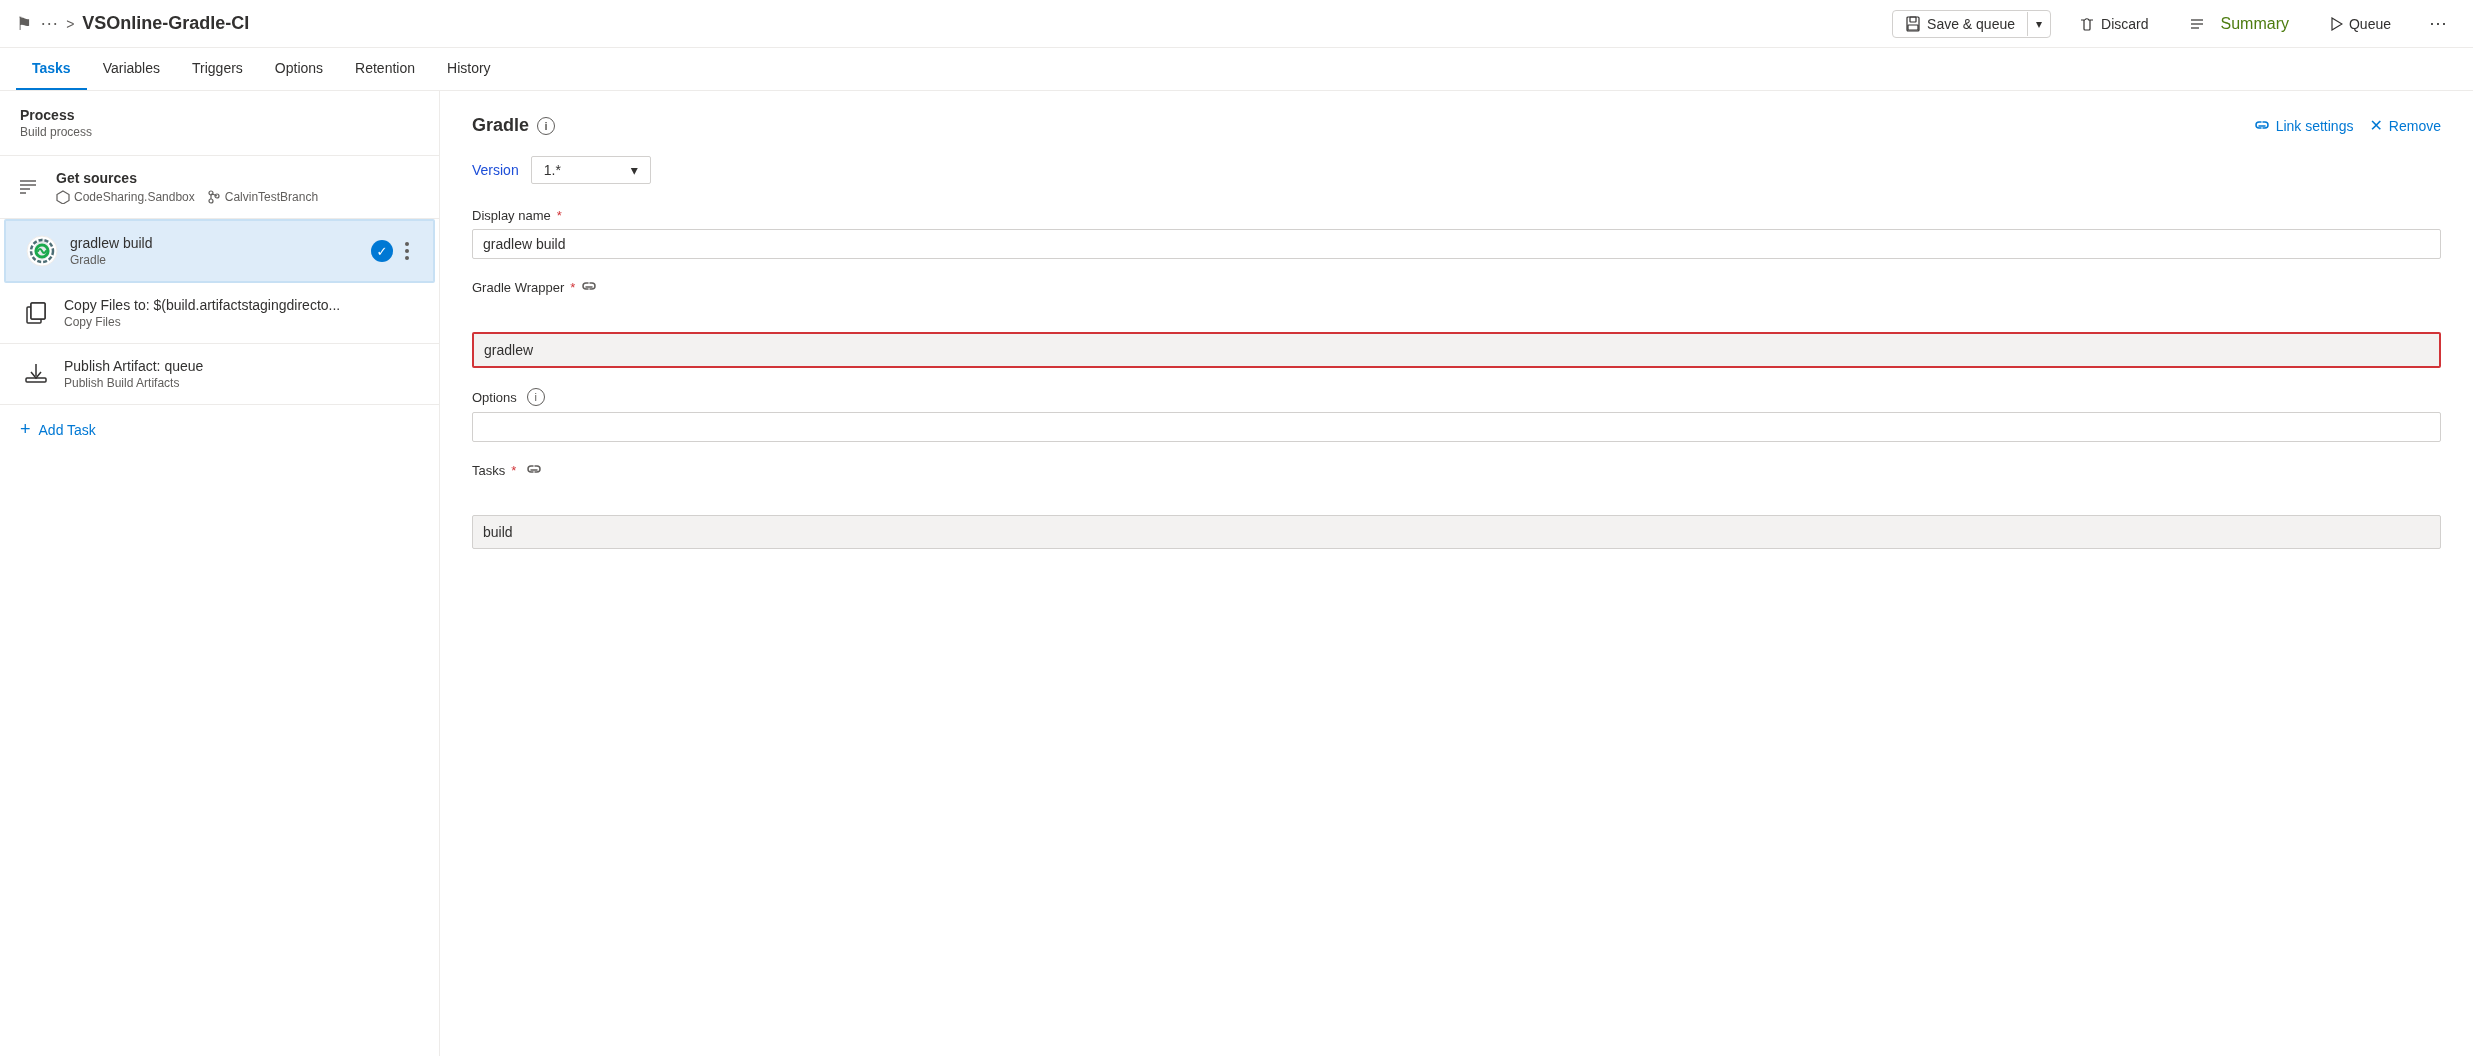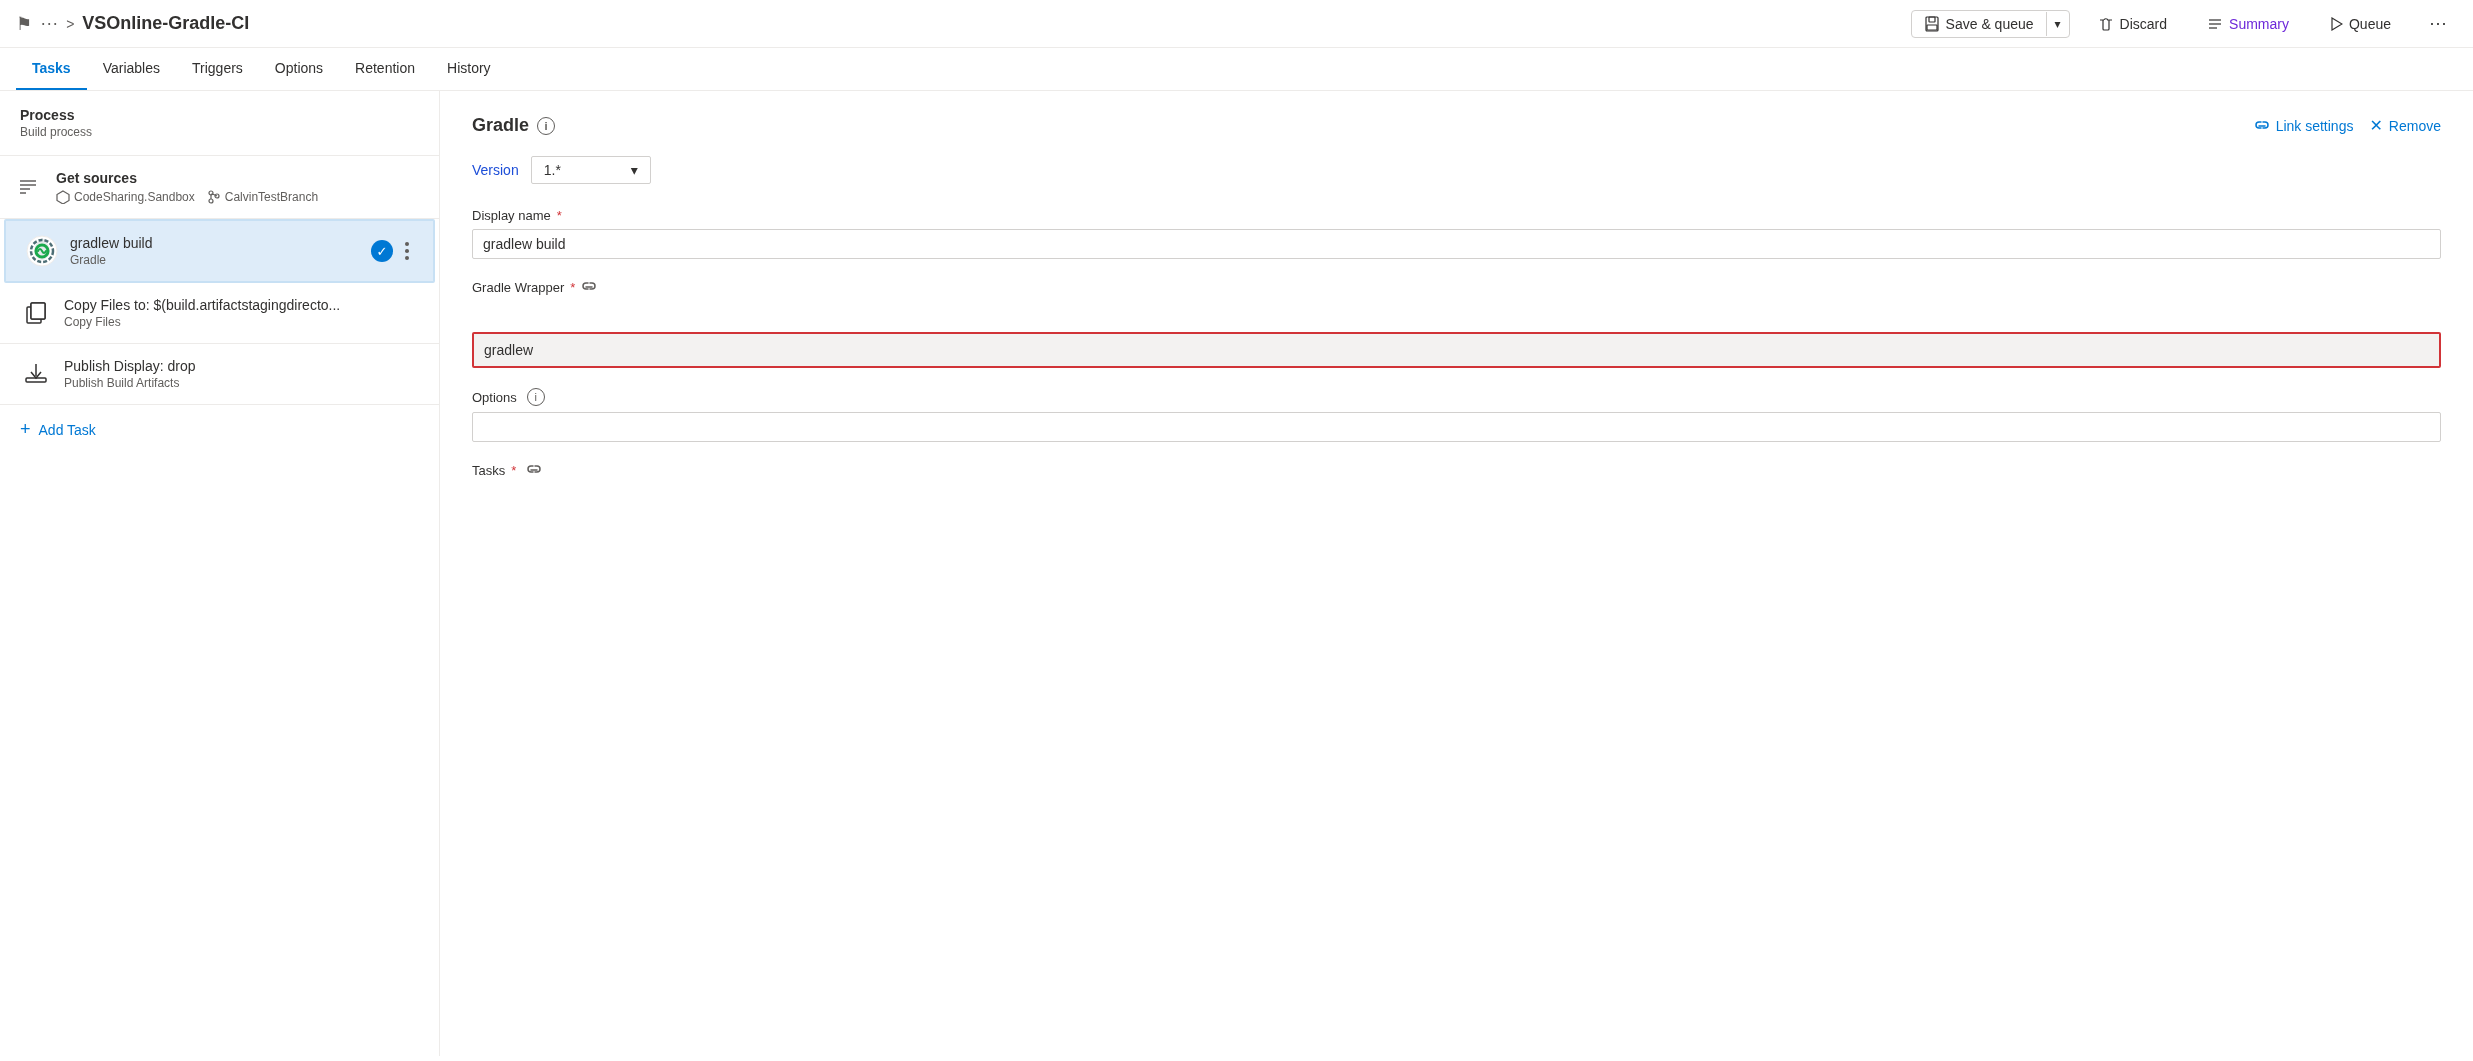--- a/index.html
+++ b/index.html
@@ -78,27 +78,27 @@
       padding: 5px 12px;
       border: none;
       background: transparent;
       cursor: pointer;
       font-size: 14px;
       color: #323130;
     }
     .btn-summary {
       display: flex;
       align-items: center;
-      gap: 6px;
+      gap: 16px;
       padding: 5px 12px;
       border: none;
       background: transparent;
       cursor: pointer;
-      font-size: 14px;
-      color: #6d28d9;
+      font-size: 16px;
+      color: #4d7c0f;
     }
     .btn-more {
       padding: 5px 10px;
       border: none;
       background: transparent;
       cursor: pointer;
       font-size: 18px;
       color: #323130;
     }
 
@@ -545,21 +545,21 @@
 
     <div class="task-item">
       <div class="task-item-icon">
         <svg width="28" height="28" viewBox="0 0 28 28">
           <rect x="4" y="18" width="20" height="4" rx="1" fill="none" stroke="#323130" stroke-width="1.5"></rect>
           <line x1="14" y1="4" x2="14" y2="16" stroke="#323130" stroke-width="1.5"></line>
           <polyline points="9,12 14,18 19,12" fill="none" stroke="#323130" stroke-width="1.5"></polyline>
         </svg>
       </div>
       <div class="task-item-info">
-        <div class="task-item-name">Publish Display: drop</div>
+        <div class="task-item-name">Publish Artifact: queue</div>
         <div class="task-item-sub">Publish Build Artifacts</div>
       </div>
     </div>
 
     <div class="add-task-item">
       <span class="add-task-plus">+</span>
       <span class="add-task-label">Add Task</span>
     </div>
 
   </div>
@@ -623,16 +623,19 @@
     </div>
 
     <div class="form-group">
       <div class="form-label">
         <span>Tasks</span>
         <span class="required-star">*</span>
         <svg width="16" height="16" viewBox="0 0 16 16" style="margin-left:4px;">
           <path d="M7 4H5a3 3 0 000 6h2M9 4h2a3 3 0 010 6H9M5 8h6" fill="none" stroke="#605e5c" stroke-width="1.5" stroke-linecap="round"></path>
         </svg>
       </div>
+      <div class="field-value-box">
+        <span>build</span>
+      </div>
     </div>
 
   </div>
 </div>
 
 </body></html>

